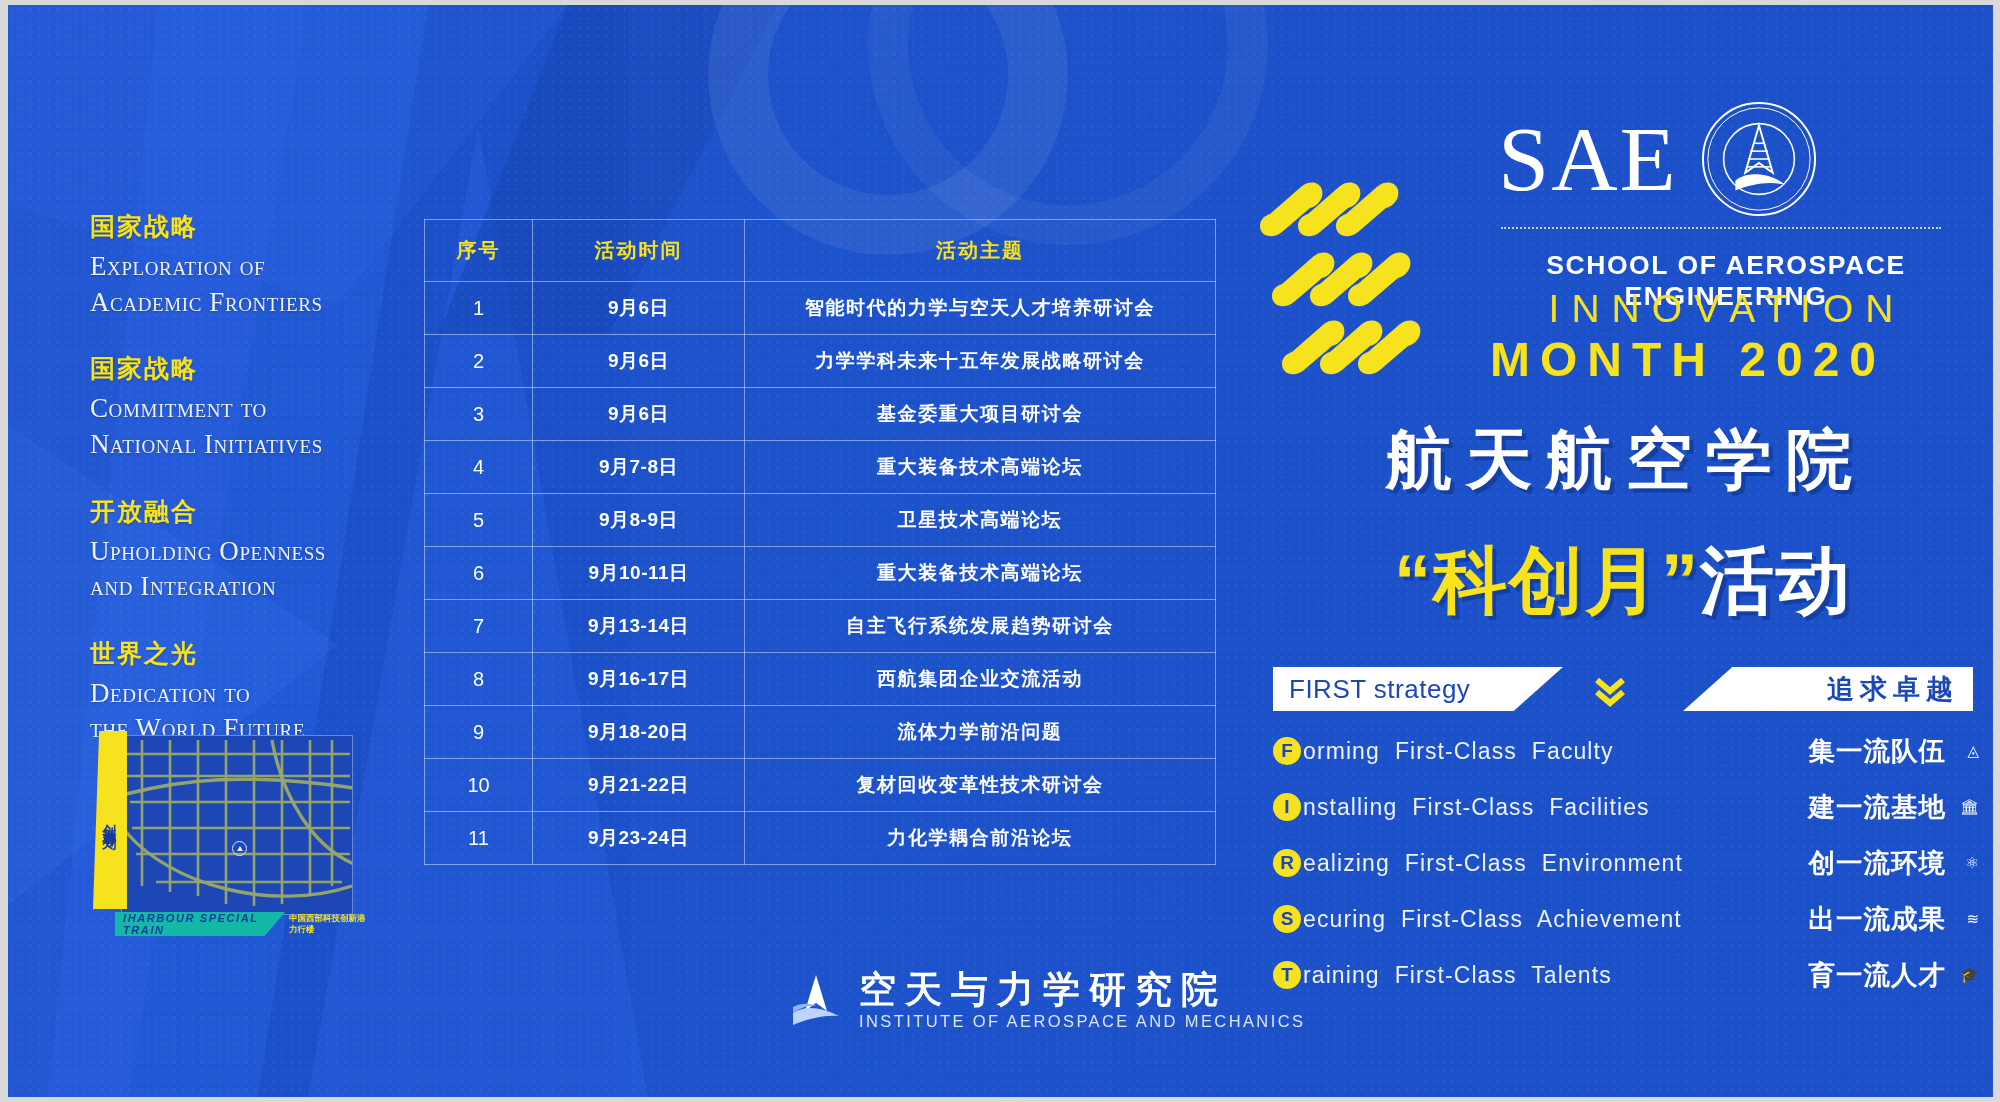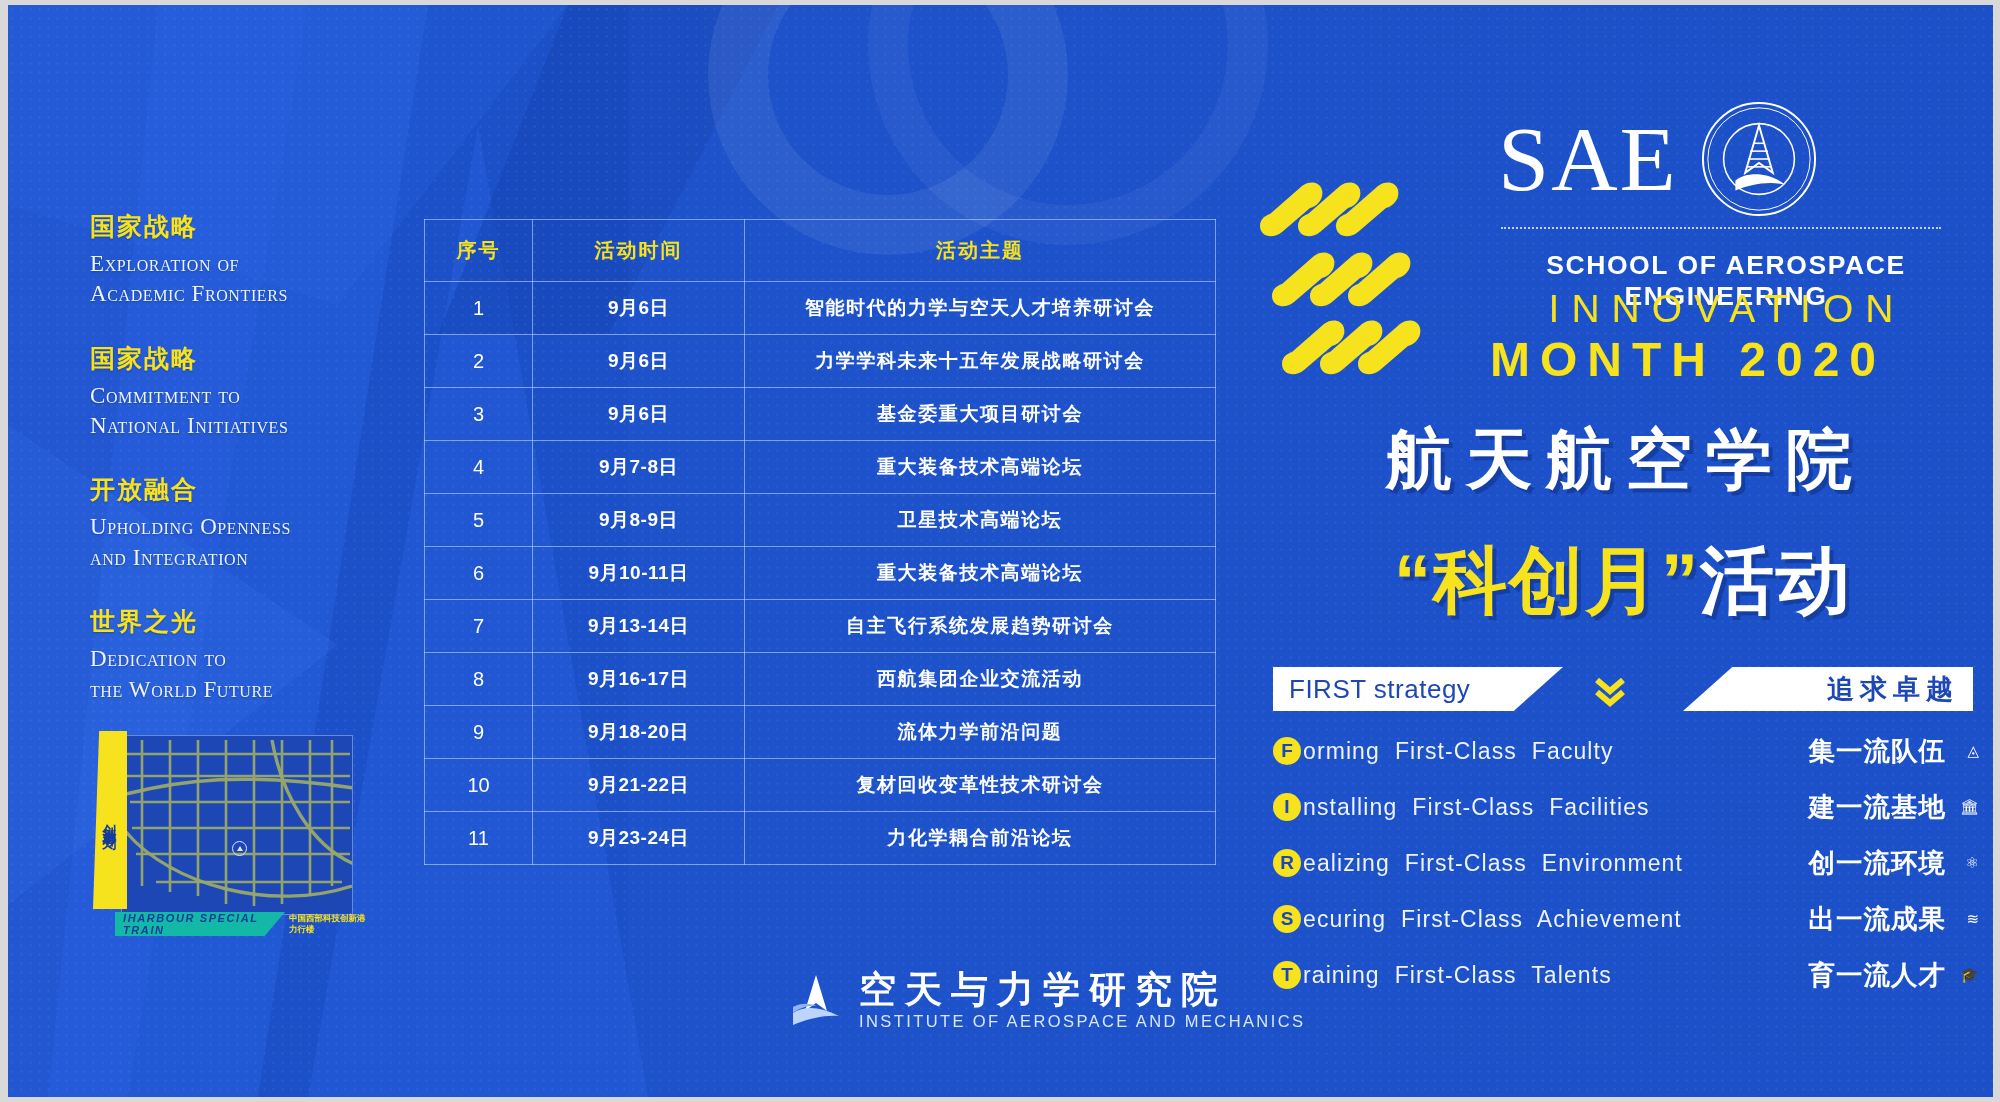--- a/index.html
+++ b/index.html
@@ -40,21 +40,21 @@
     color: #f7e21e;
     font-size: 25px;
     font-weight: bold;
     letter-spacing: 2px;
     margin-bottom: 6px;
     text-shadow: 0 1px 2px rgba(0,0,0,0.25);
   }
   .pillar-en {
     color: #eef4ff;
     font-family: "Liberation Serif", serif;
-    font-size: 23px;
+    font-size: 27px;
     font-variant: small-caps;
     line-height: 1.32;
     letter-spacing: 0.6px;
     text-shadow: 0 1px 2px rgba(0,0,0,0.25);
   }
 
   
   #map-card {
     position: absolute; left: 85px; top: 722px;
     width: 265px; height: 215px;

